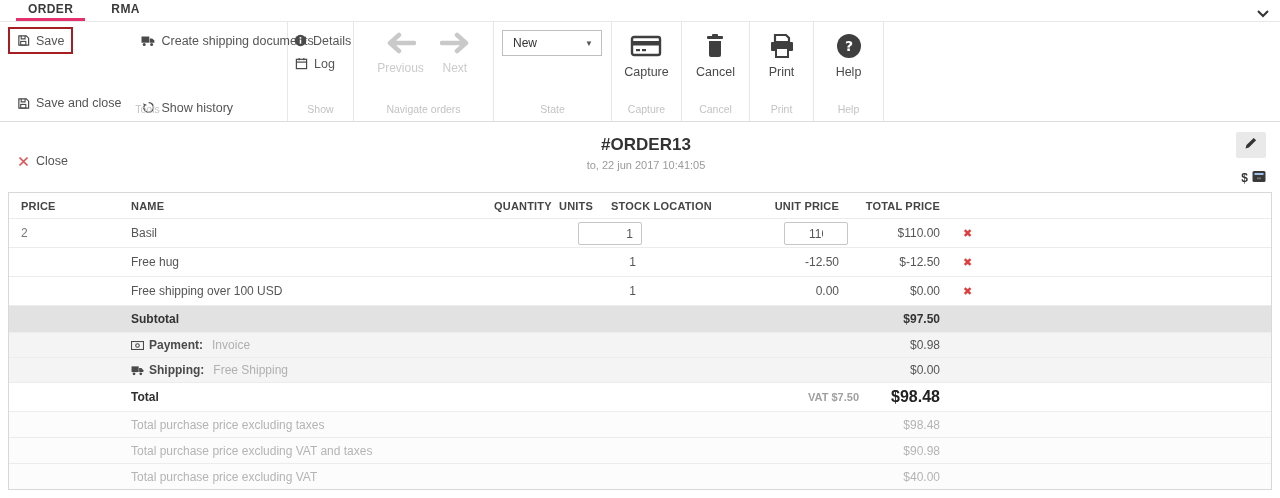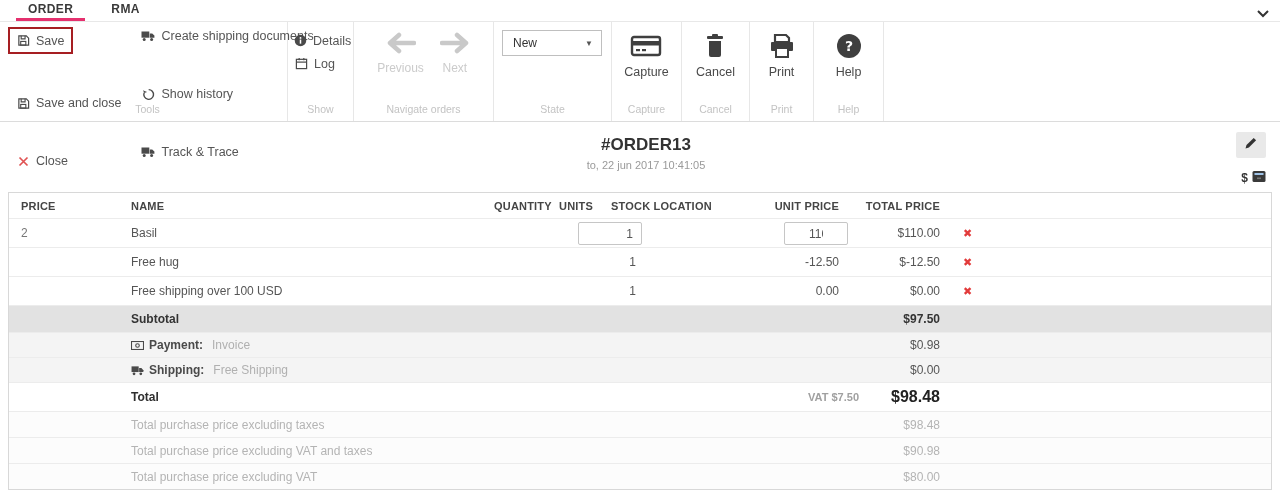--- a/index.html
+++ b/index.html
@@ -150,31 +150,20 @@
       </div>
       <div class="sitem">
         <span class="ic">
           <svg width="13" height="13" viewBox="0 0 14 14">
               <path d="M7.2 1.8a5.2 5.2 0 1 1-4.9 3.4" fill="none" stroke="currentColor" stroke-width="1.5"></path>
               <path d="M1 2.5l1.5 3 3-1.2z" fill="currentColor"></path>
             </svg>
         </span>
         <span>Show history</span>
       </div>
-      <div class="sitem">
-        <span class="ic">
-          <svg width="14" height="12" viewBox="0 0 14 12">
-              <rect x="0.5" y="1.5" width="7.8" height="6.2" fill="currentColor"></rect>
-              <path d="M8.8 3.4h2.4l2.2 2.2v2.1H8.8z" fill="currentColor"></path>
-              <circle cx="3.2" cy="9.6" r="1.5" fill="currentColor"></circle>
-              <circle cx="10.6" cy="9.6" r="1.5" fill="currentColor"></circle>
-            </svg>
-        </span>
-        <span>Track &amp; Trace</span>
-      </div>
     </div>
     <div class="rgroup-label">Tools</div>
   </div>
 
   <div class="rgroup show-g">
     <div class="sitem">
       <span class="ic">
         <svg width="13" height="13" viewBox="0 0 14 14">
             <circle cx="7" cy="7" r="6.2" fill="currentColor"></circle>
             <circle cx="7" cy="4.2" r="1" fill="#fff"></circle>
@@ -398,16 +387,16 @@
   <div class="trow r-sum">
     <div class="cell c-name sum-label">Total purchase price excluding taxes</div>
     <div class="cell c-tprice sum-val">$98.48</div>
   </div>
   <div class="trow r-sum">
     <div class="cell c-name sum-label">Total purchase price excluding VAT and taxes</div>
     <div class="cell c-tprice sum-val">$90.98</div>
   </div>
   <div class="trow r-sum">
     <div class="cell c-name sum-label">Total purchase price excluding VAT</div>
-    <div class="cell c-tprice sum-val">$80.00</div>
+    <div class="cell c-tprice sum-val">$40.00</div>
   </div>
 
 </div>
 
 </body></html>

